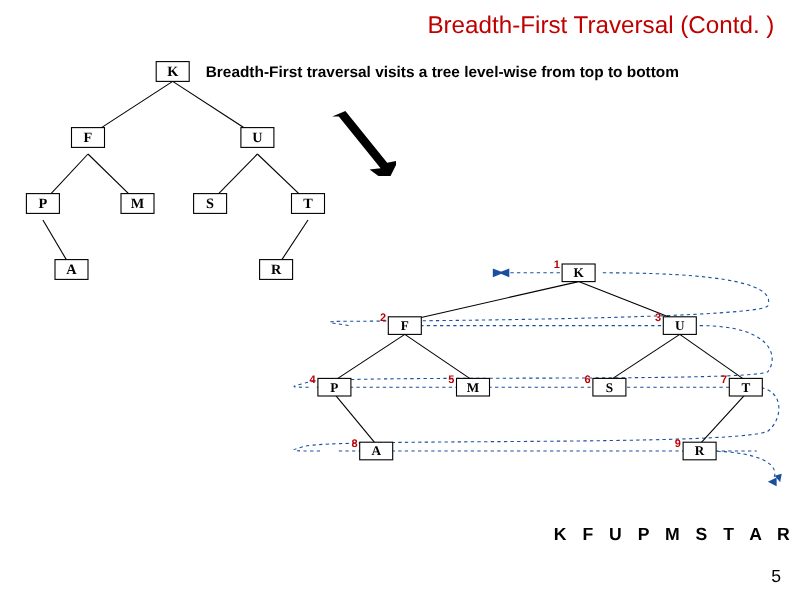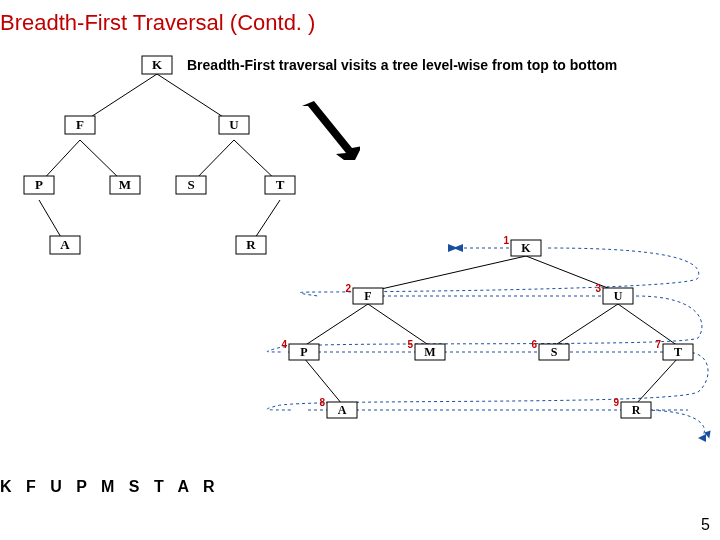--- a/index.html
+++ b/index.html
@@ -10,21 +10,21 @@
     background: #ffffff;
     font-family: Arial, Helvetica, sans-serif;
     position: relative;
     overflow: hidden;
   }
   .title {
     position: absolute;
     top: 10px;
     left: 0;
     width: 704px;
-    text-align: left;
+    text-align: right;
     font-size: 22px;
     color: #c00000;
   }
   .subtitle {
     position: absolute;
     top: 57px;
     left: 175px;
     font-size: 14px;
     font-weight: bold;
     color: #000;
@@ -49,21 +49,21 @@
     top: 230px;
     left: 258px;
     width: 455px;
     height: 230px;
   }
   .sequence {
     position: absolute;
     top: 478px;
     left: 0;
     width: 720px;
-    text-align: left;
+    text-align: right;
     font-size: 16px;
     font-weight: bold;
     letter-spacing: 2px;
     word-spacing: 6px;
     color: #000;
   }
   .page-num {
     position: absolute;
     bottom: 6px;
     right: 10px;

